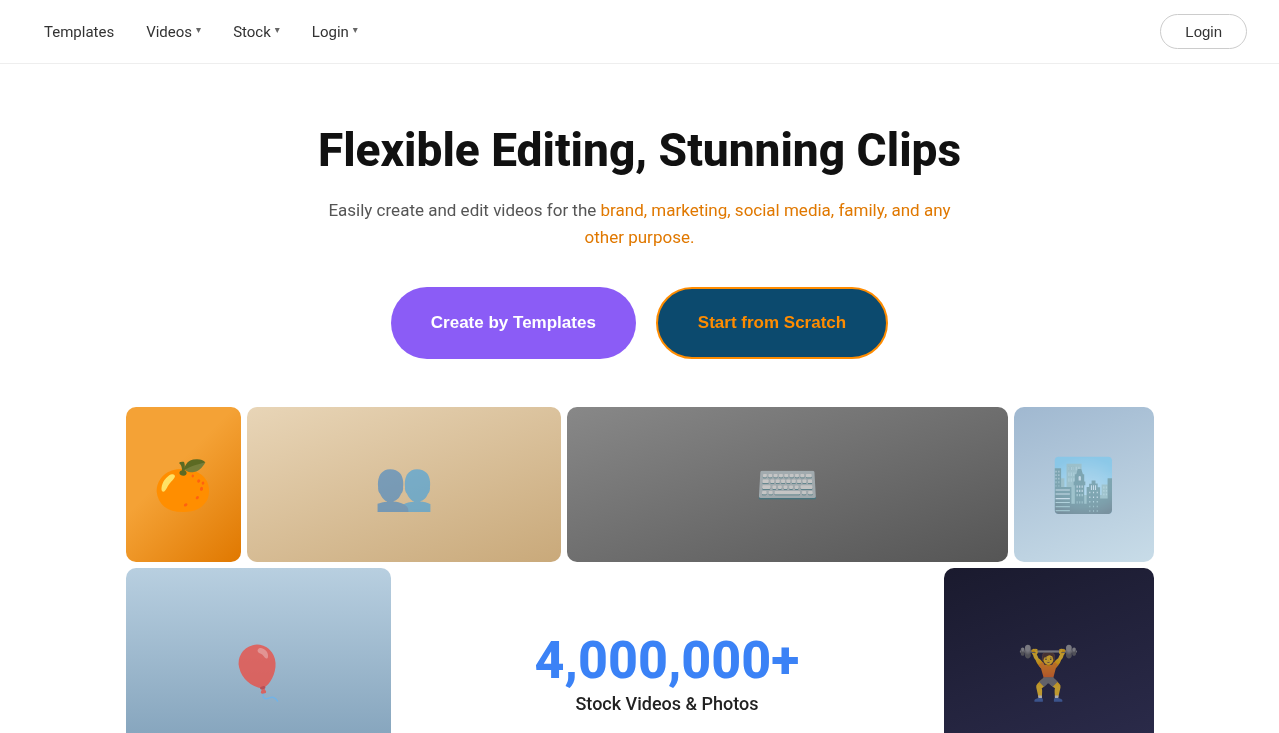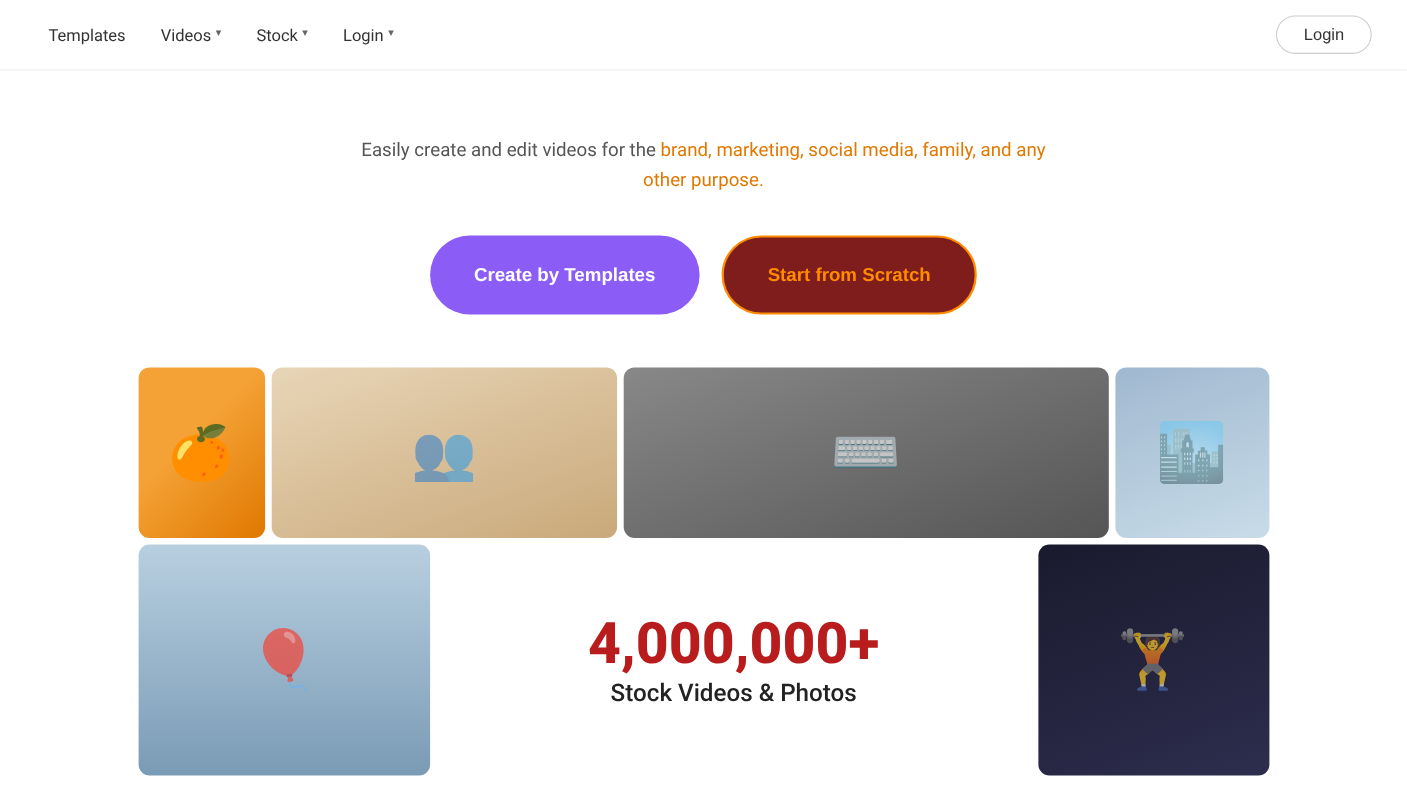--- a/index.html
+++ b/index.html
@@ -99,21 +99,21 @@
       color: #fff;
       border: none;
       border-radius: 50px;
       padding: 16px 40px;
       font-size: 17px;
       font-weight: 600;
       cursor: pointer;
       transition: background 0.15s, transform 0.1s;
     }
     .btn-secondary {
-      background: #7f1d1d;
+      background: #0c4a6e;
       color: #ff8c00;
       border: 2px solid #ff8c00;
       border-radius: 50px;
       padding: 24px 40px;
       font-size: 17px;
       font-weight: 600;
       cursor: pointer;
       transition: background 0.15s, transform 0.1s;
     }
 
@@ -154,25 +154,25 @@
       align-items: center;
       justify-content: center;
       flex-direction: column;
       padding: 20px;
     }
     .row2-img3 { width: 210px; background: #1a1a2e; }
 
     .stat-number {
       font-size: 52px;
       font-weight: 800;
-      color: #b91c1c;
+      color: #3b82f6;
       line-height: 1.1;
     }
     .stat-label {
-      font-size: 22px;
+      font-size: 18px;
       font-weight: 500;
       color: #222;
       margin-top: 4px;
     }
     
     .img-orange {
       background: linear-gradient(135deg, #f4a236 40%, #e07800 100%);
       position: relative;
     }
     .img-orange::after {
@@ -269,20 +269,21 @@
     <div class="nav-item">
       <span>Login</span>
       <span class="chevron">▾</span>
     </div>
   </div>
 
   <button class="nav-login">Login</button>
 </nav>
 
 <section class="hero">
+  <h1 class="hero-title">Flexible Editing, Stunning Clips</h1>
   <p class="hero-subtitle">
     Easily create and edit videos for the <span class="highlight">brand, marketing, social media, family, and any other purpose.</span>
   </p>
   <div class="hero-buttons">
     <button class="btn-primary">Create by Templates</button>
     <button class="btn-secondary">Start from Scratch</button>
   </div>
 
   <div class="collage">
     <div class="collage-row1">

